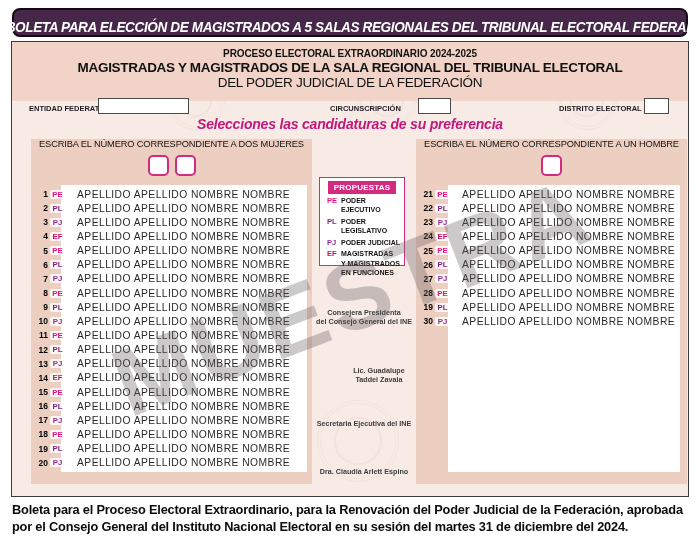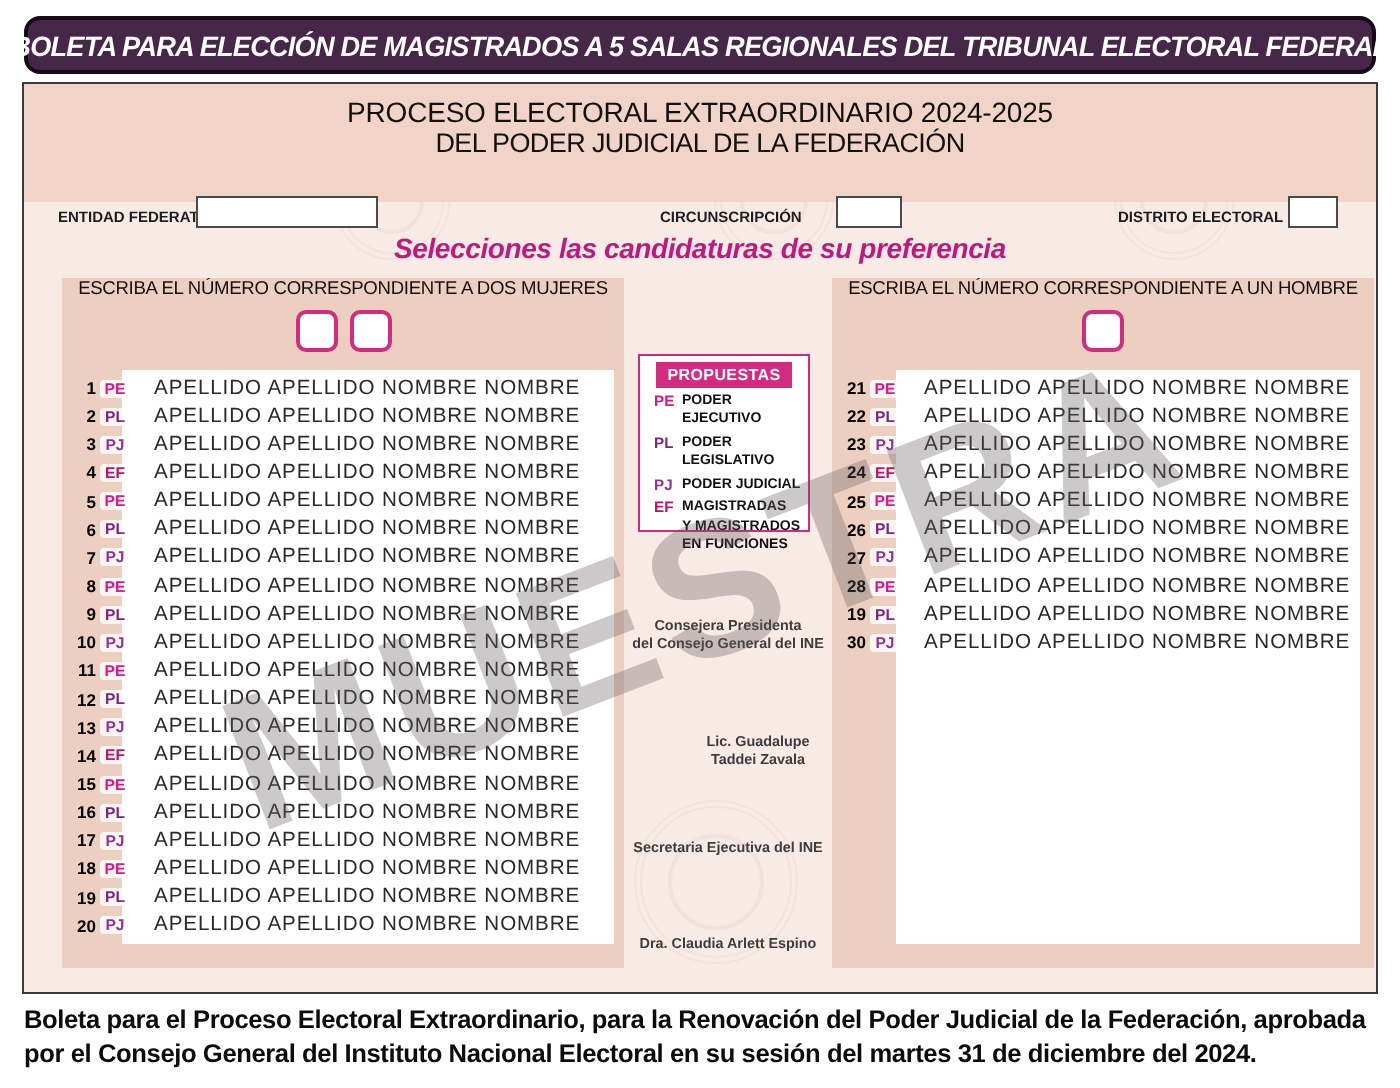--- a/index.html
+++ b/index.html
@@ -3,37 +3,37 @@
 <meta charset="utf-8">
 <style>
   * { box-sizing: border-box; margin: 0; padding: 0; }
   html,body { background:#fff; }
   body { font-family:"Liberation Sans", sans-serif; }
   .page { position:relative; width:700px; height:544px; background:#ffffff; overflow:hidden; }
 
   
   .title-bar { position:absolute; left:12px; top:8px; width:676px; height:29px;
     background:var(--c-title,#462649); border:2px solid #150a16; border-radius:8px;
-    display:flex; align-items:center; justify-content:center; }
+    display:flex; align-items:flex-end; justify-content:center; }
   .title-bar span { color:#fff; font-weight:bold; font-size:14px; letter-spacing:-0.4px;
     transform:scaleX(0.97); white-space:nowrap; font-style:italic; }
 
   
   .ballot { position:absolute; left:11px; top:41px; width:678px; height:456px;
     background:var(--c-body,#f8eae5); border:1.5px solid #3c3c3c; overflow:hidden; }
 
   
   .seal { position:absolute; border-radius:50%; border:4px double rgba(140,90,70,0.35);
     opacity:0.14; pointer-events:none; }
   .seal::after { content:""; position:absolute; inset:18%; border-radius:50%;
     border:2px solid rgba(140,90,70,0.4); }
 
   .header-band { position:absolute; left:0; top:0; width:100%; height:59px;
     background:var(--c-band,#f1d3c8); text-align:center; }
-  .header-band .h1 { margin-top:6px; font-size:14px; font-weight:normal; color:#111; letter-spacing:-0.1px; }
+  .header-band .h1 { margin-top:6px; font-size:10px; font-weight:bold; color:#111; letter-spacing:-0.1px; }
   .header-band .h2 { margin-top:1px; font-size:13.5px; font-weight:bold; color:#111; letter-spacing:-0.3px; }
   .header-band .h3 { font-size:13.5px; font-weight:normal; color:#111; letter-spacing:-0.3px; }
 
   .field-label { position:absolute; font-size:7.5px; font-weight:bold; color:#1d1d1d; top:62px; }
   .field-box { position:absolute; top:56px; height:16px; background:#fff; border:1px solid #4a4a4a; }
 
   .instruction { position:absolute; left:0; top:74px; width:100%; text-align:center;
     font-size:14px; font-weight:bold; font-style:italic; color:var(--c-instr,#c2187d); letter-spacing:-0.2px; }
 
   .panel { position:absolute; top:97px; height:345px; background:var(--c-panel,#edcfc2); }
@@ -93,20 +93,21 @@
   <div class="ballot">
 
     <div class="seal" style="left:155px;top:30px;width:58px;height:58px;"></div>
     <div class="seal" style="left:345px;top:28px;width:60px;height:60px;"></div>
     <div class="seal" style="left:545px;top:28px;width:60px;height:60px;"></div>
     <div class="seal" style="left:305px;top:358px;width:82px;height:82px;"></div>
     <div class="seal" style="left:478px;top:350px;width:78px;height:78px;"></div>
 
     <div class="header-band">
       <div class="h1">PROCESO ELECTORAL EXTRAORDINARIO 2024-2025</div>
+      <div class="h2">MAGISTRADAS  Y MAGISTRADOS DE LA SALA REGIONAL DEL TRIBUNAL ELECTORAL</div>
       <div class="h3">DEL PODER JUDICIAL DE LA FEDERACIÓN</div>
     </div>
 
     <span class="field-label" style="left:17px;">ENTIDAD FEDERATIVA</span>
     <span class="field-box" style="left:86px;width:91px;"></span>
     <span class="field-label" style="left:318px;">CIRCUNSCRIPCIÓN</span>
     <span class="field-box" style="left:406px;width:33px;"></span>
     <span class="field-label" style="left:547px;">DISTRITO ELECTORAL</span>
     <span class="field-box" style="left:632px;width:25px;"></span>
 

